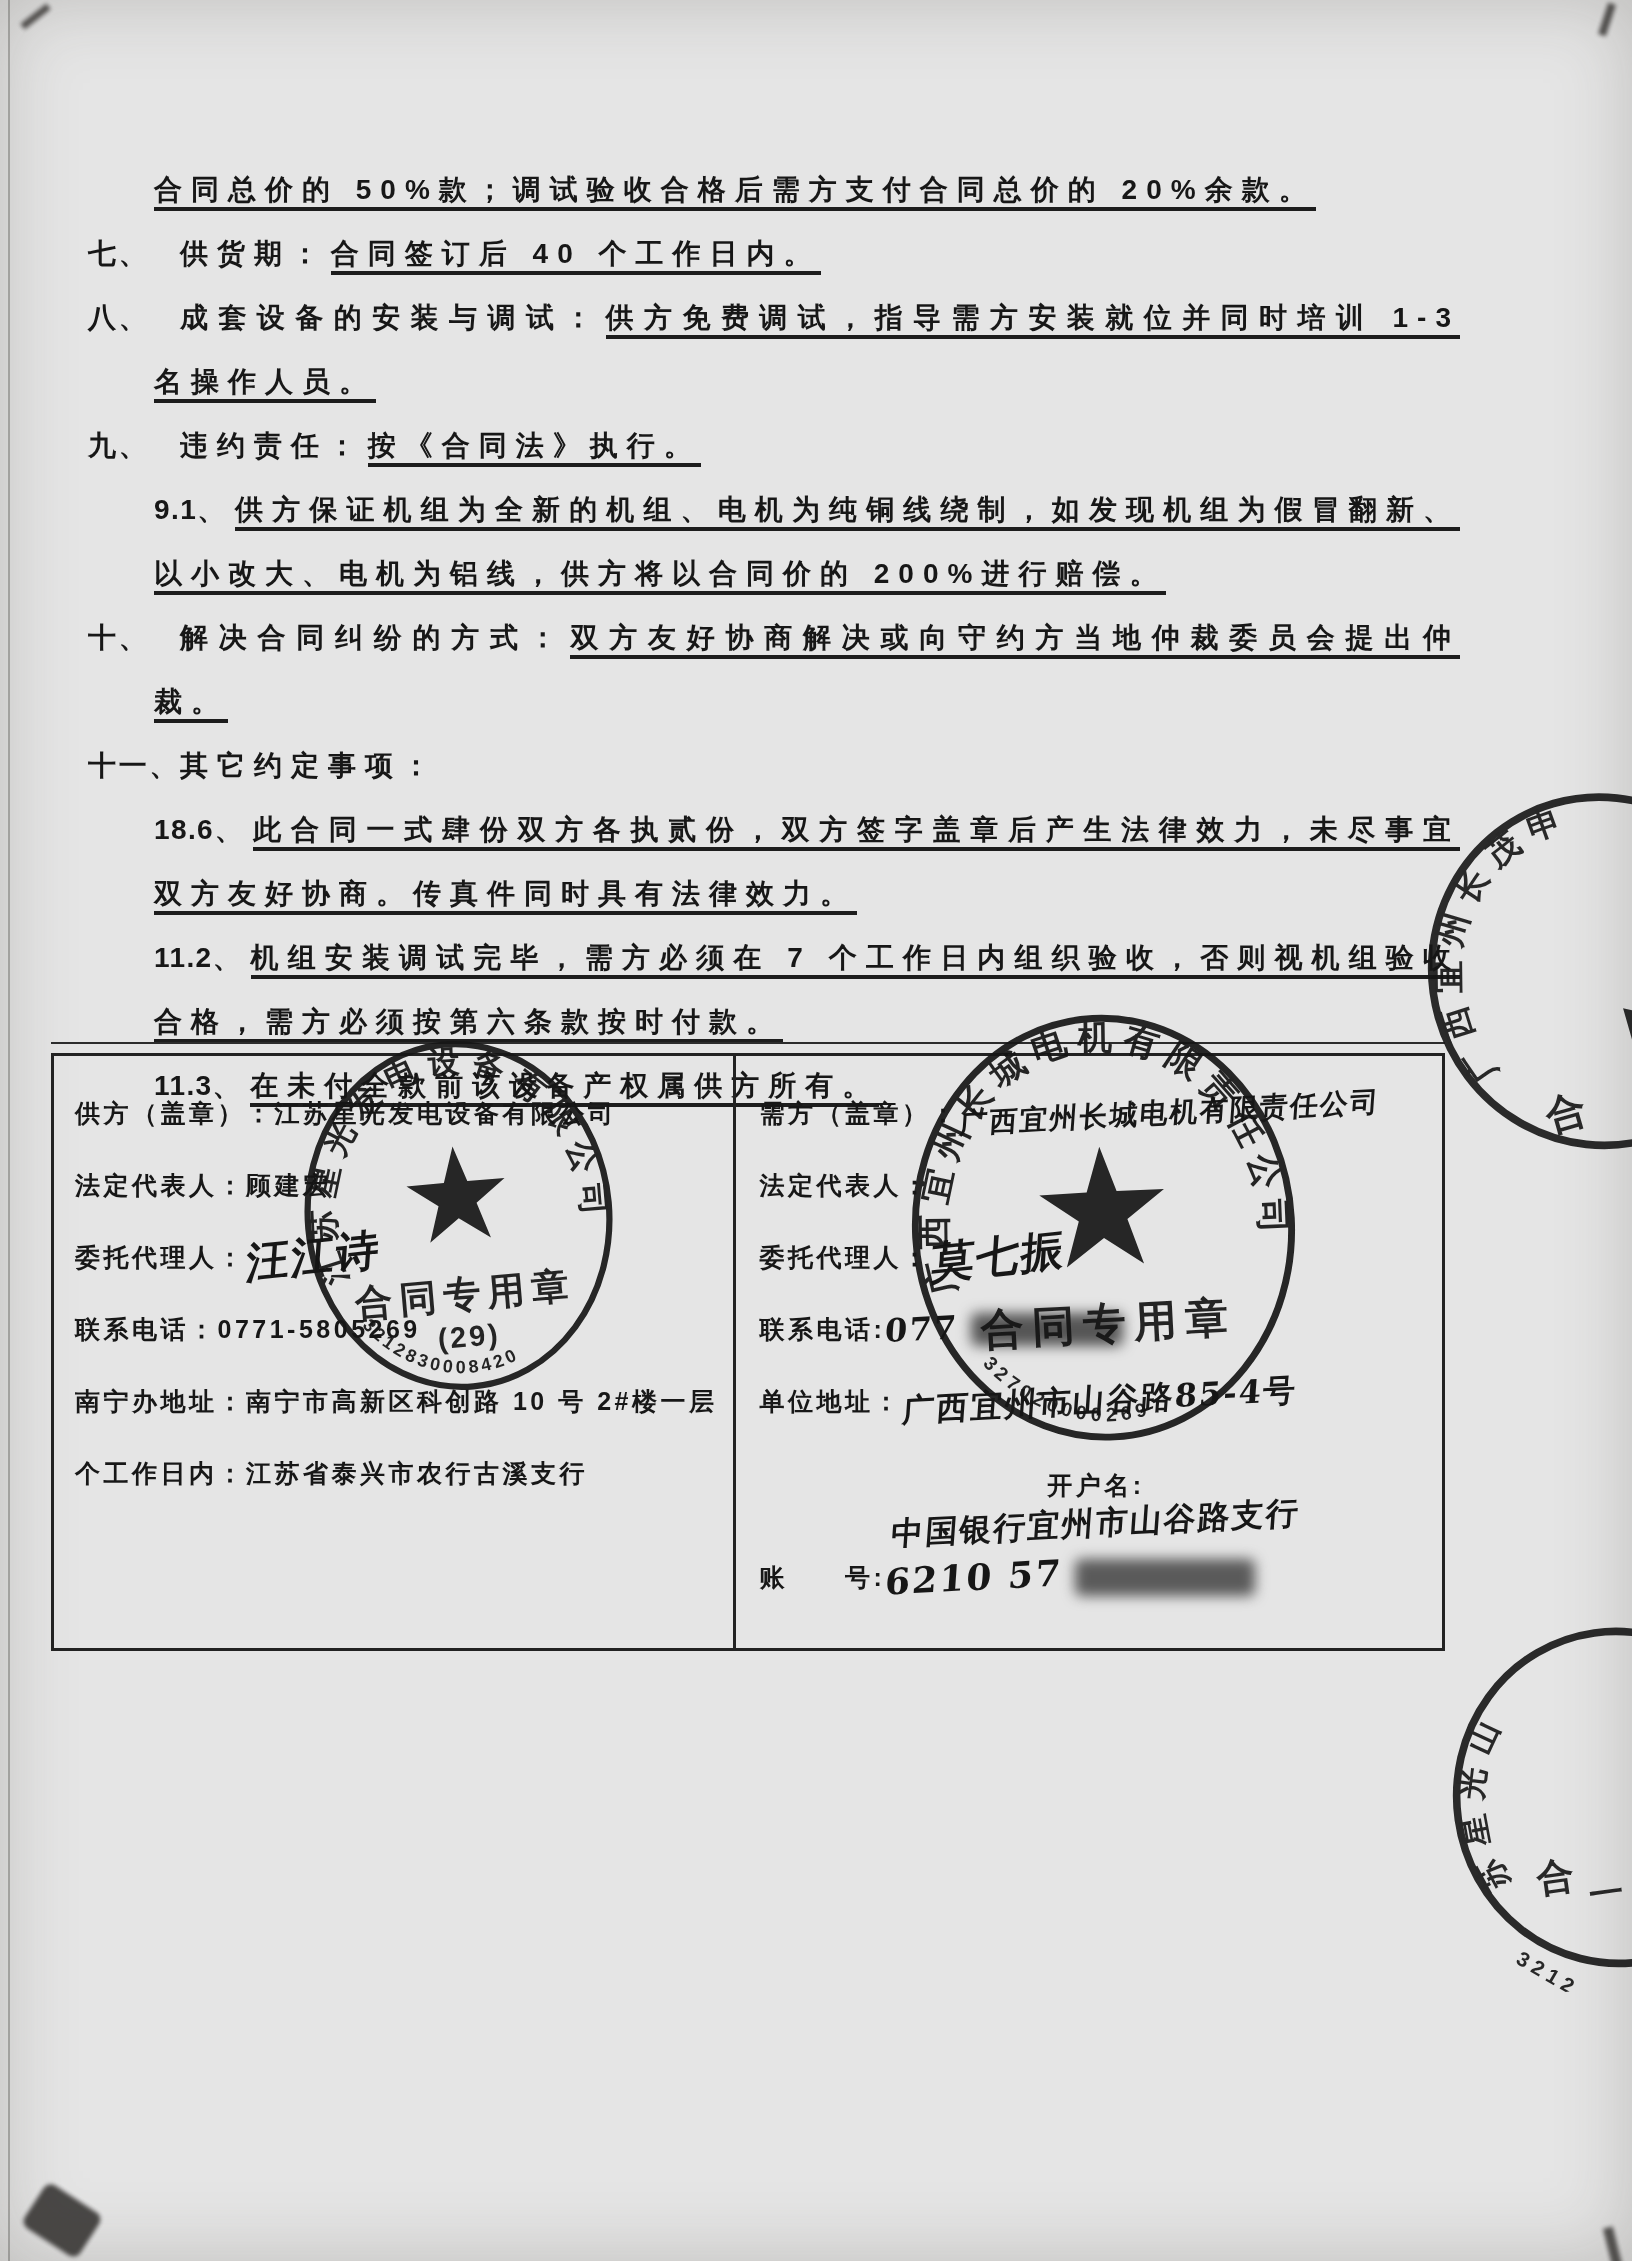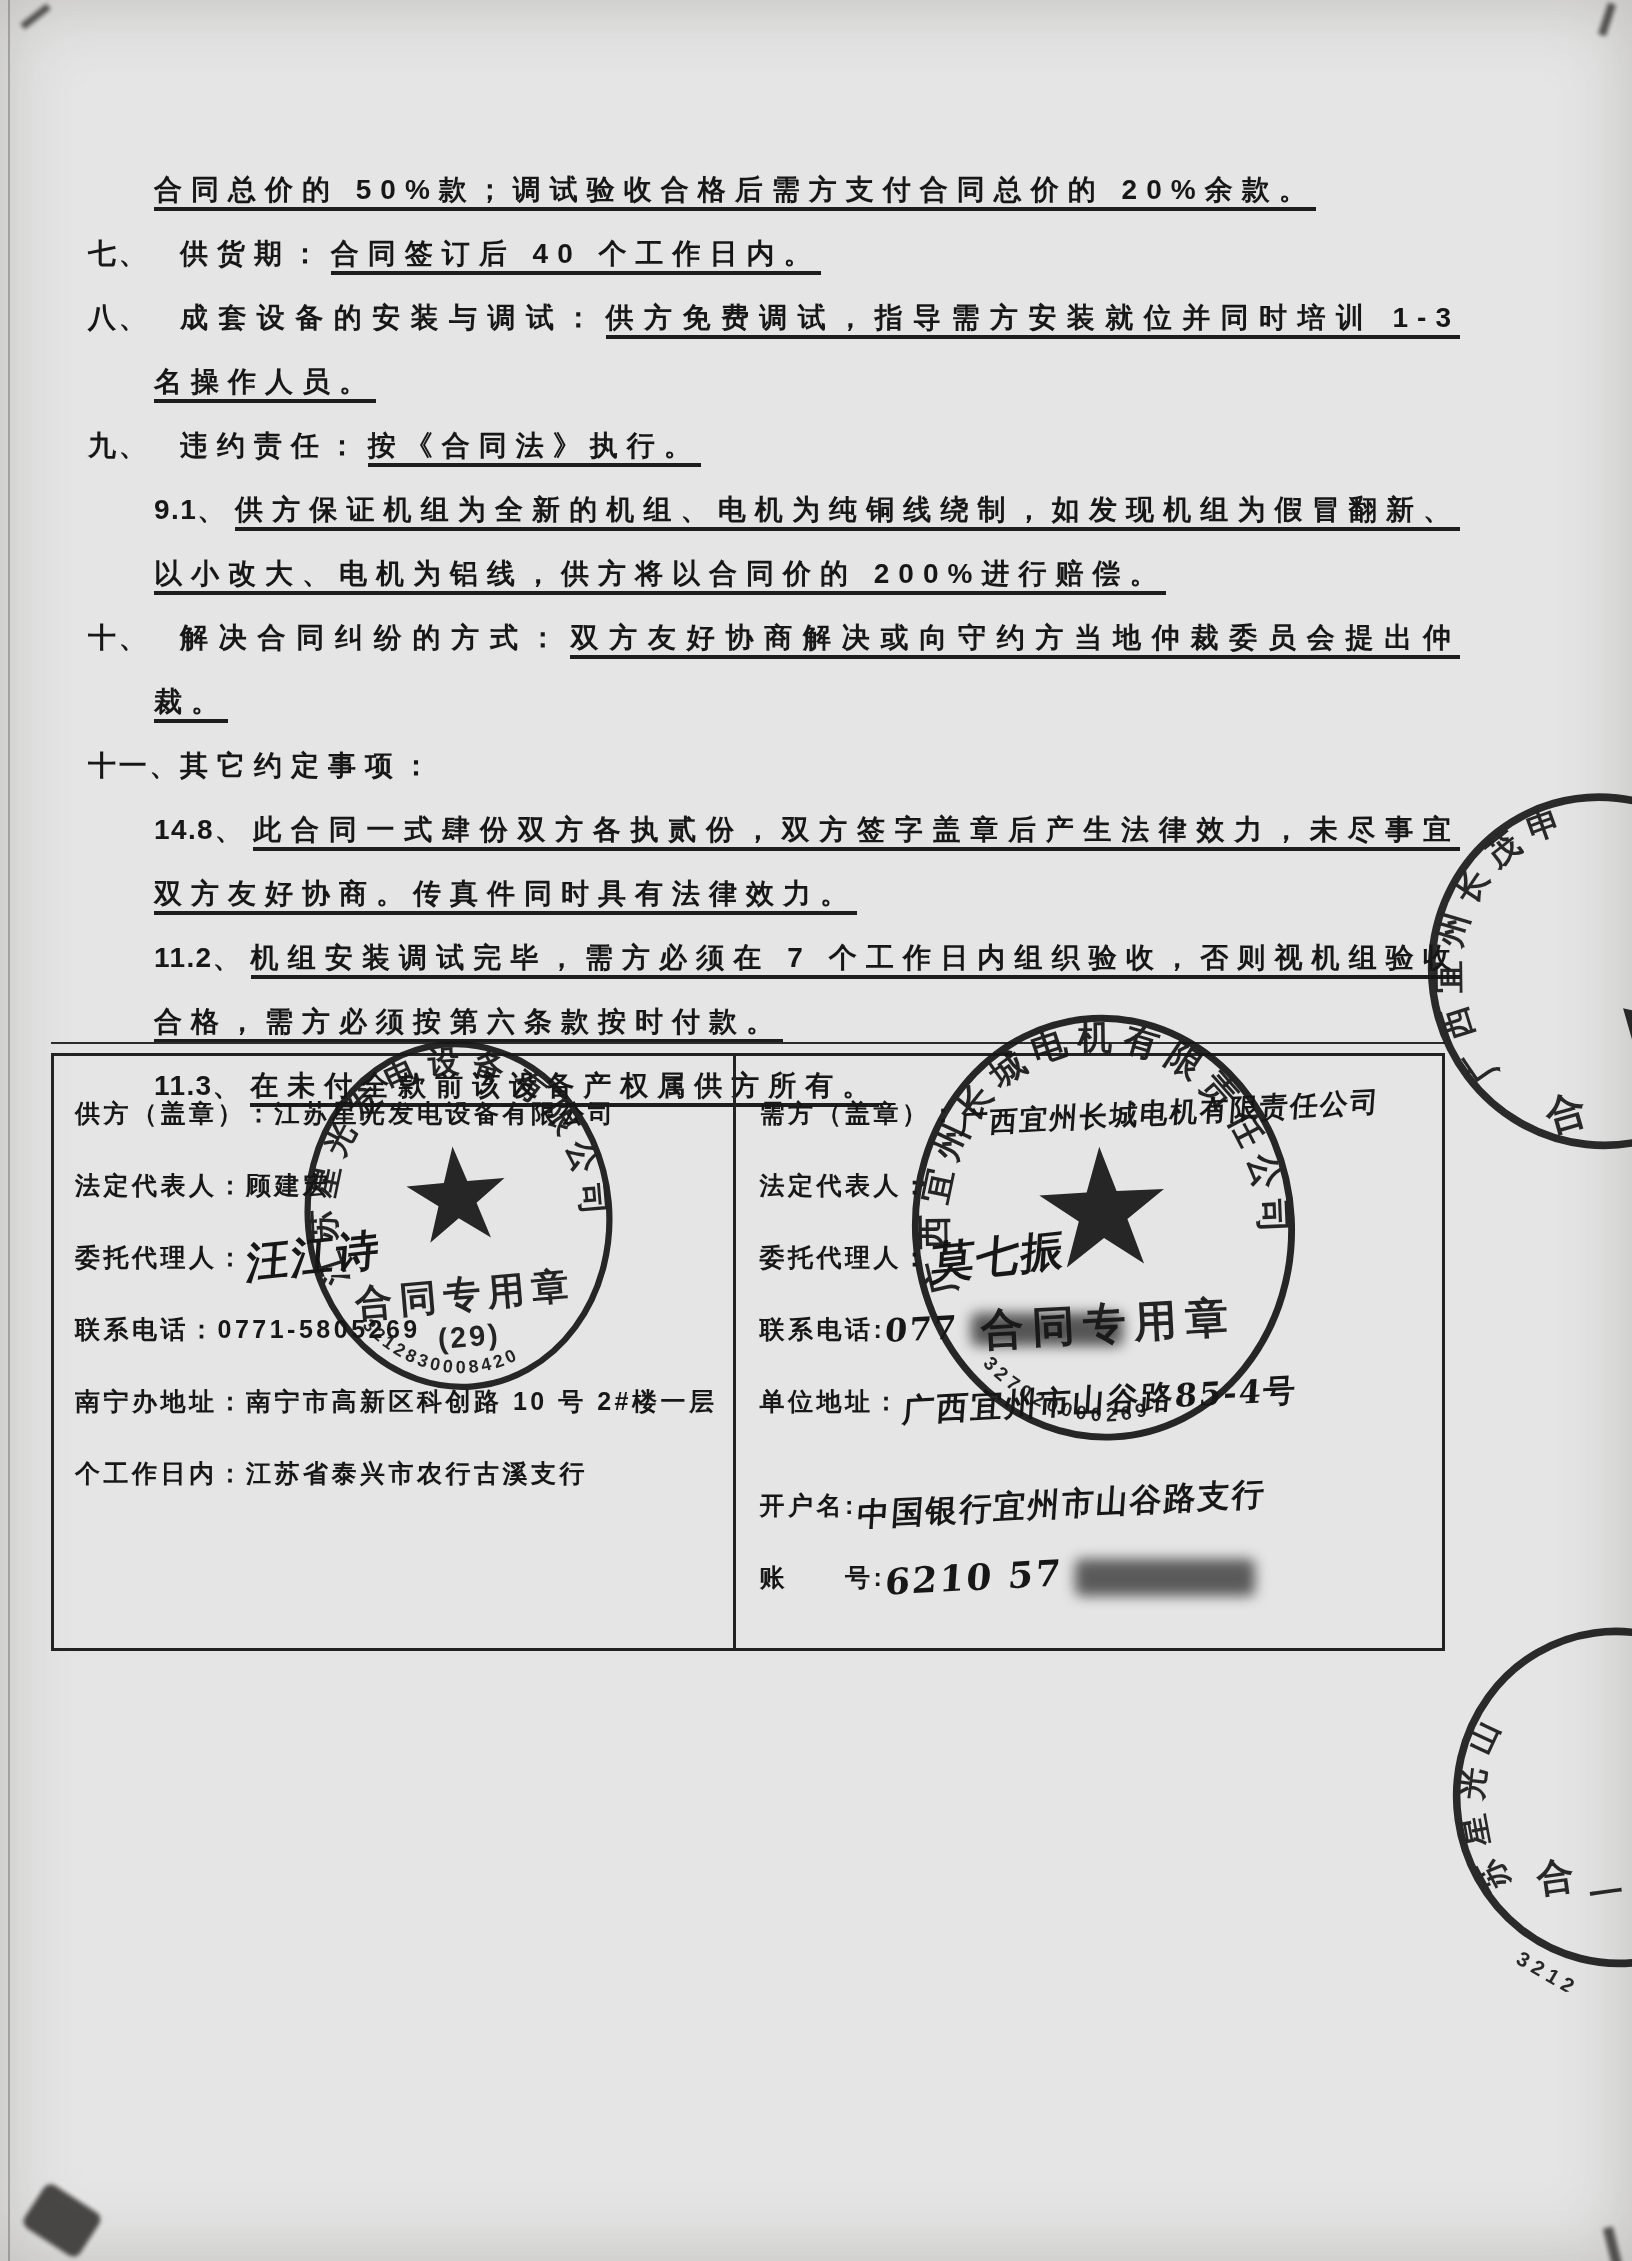--- a/index.html
+++ b/index.html
@@ -25,21 +25,21 @@
   .table-topline { position:absolute; left:51px; top:1042px; width:1394px; height:2.1px; background:#2c2c2c; }
   .parties {
     position:absolute; left:51px; top:1053px; width:1394px; height:598px;
     border:3.5px solid #222; box-sizing:border-box; display:flex;
   }
   .cell { box-sizing:border-box; padding:21px 9.7px 0 21px; font-size:25px; font-weight:700; letter-spacing:3.5px; }
   .cell.supplier { width:682px; border-right:3.5px solid #222; }
   .cell.buyer { flex:1; padding-left:23.5px; }
   .trow { height:72px; display:flex; align-items:center; white-space:nowrap; }
   .trow .lbl { white-space:nowrap; }
-  .gap-top { margin-top:32px; }
+  .gap-top { margin-top:32px;flex-direction:column; }
   .hand {
     font-family:"DejaVu Serif", serif; font-weight:700;
     display:inline-block; transform:rotate(-3deg) skewX(-7deg);
     font-size:32px; letter-spacing:2.1px;
   }
   .hand.big { font-size:43px; transform:rotate(-6deg) skewX(-10deg); }
   .blur {
     display:inline-block; background:#6f6f6f; border-radius:6.2px;
     filter:blur(6.2px); vertical-align:middle; margin-left:12.5px;
   }
@@ -89,21 +89,21 @@
 
     <div class="row">
       <span class="num-main">十、</span><span class="lab">解决合同纠纷的方式：</span><span class="u">双方友好协商解决或向守约方当地仲裁委员会提出仲裁。</span>
     </div>
 
     <div class="row">
       <span class="num-main">十一、</span><span class="lab">其它约定事项：</span>
     </div>
 
     <div class="row">
-      <span class="subnum">14.8、</span><span class="u">此合同一式肆份双方各执贰份，双方签字盖章后产生法律效力，未尽事宜双方友好协商。传真件同时具有法律效力。</span>
+      <span class="subnum">18.6、</span><span class="u">此合同一式肆份双方各执贰份，双方签字盖章后产生法律效力，未尽事宜双方友好协商。传真件同时具有法律效力。</span>
     </div>
 
     <div class="row">
       <span class="subnum">11.2、</span><span class="u">机组安装调试完毕，需方必须在 7 个工作日内组织验收，否则视机组验收合格，需方必须按第六条款按时付款。</span>
     </div>
 
     <div class="row">
       <span class="subnum">11.3、</span><span class="u">在未付全款前该设备产权属供方所有。</span>
     </div>
   </div>

